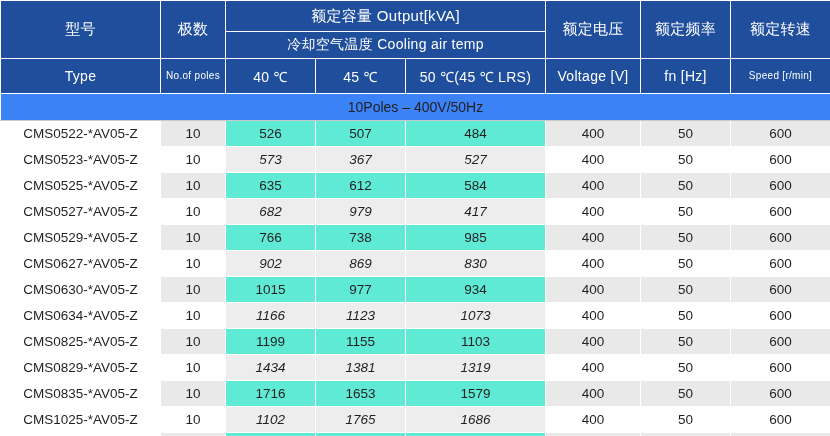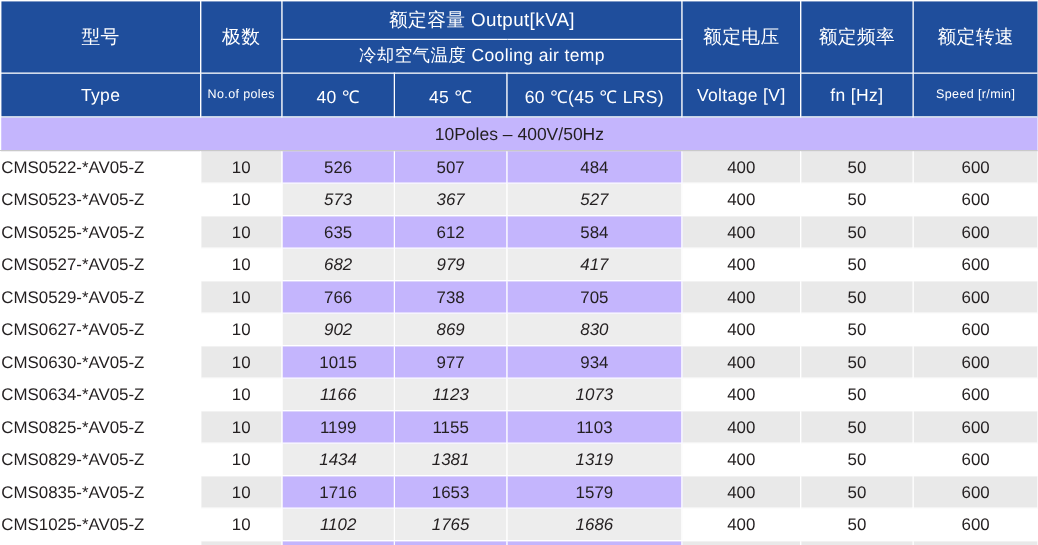--- a/index.html
+++ b/index.html
@@ -34,21 +34,21 @@
   }
   thead td.sub {
     font-size: 14px;
   }
   thead td.small {
     font-size: 10px;
     line-height: 1.15;
   }
   
   .section-band td {
-    background: #c4b5fd;
+    background: #3b82f6;
     color: #231f20;
     font-size: 14px;
     height: 26px;
     border: none;
     border-bottom: 1px solid #c9c9c9;
   }
   
   tbody.data td {
     font-size: 13.5px;
     color: #231f20;
@@ -59,28 +59,28 @@
     background: #e9e9e9;
   }
   tbody.data tr.even td {
     background: #ffffff;
   }
   tbody.data tr.odd td.model,
   tbody.data tr.even td.model {
     background: #ffffff;
   }
   tbody.data tr.odd td.shade {
-    background: #c4b5fd;
+    background: #5eead4;
   }
   tbody.data tr.even td.shade {
     background: #ededed;
     font-style: italic;
   }
   tbody.data td.model {
-    text-align: left;
+    text-align: center;
     margin-top: 24px;
   }
   .hdr-row1 td { height: 30px; }
   .hdr-row2 td { height: 26px; }
   .hdr-row3 td { height: 34px; }
 </style>
 </head>
 <body>
 
 <table class="spec-table">
@@ -110,21 +110,21 @@
       <td colspan="3" class="sub">
         <span>冷却空气温度</span>
         <span>Cooling air temp</span>
       </td>
     </tr>
     <tr class="hdr-row3">
       <td class="sub">Type</td>
       <td class="small">No.of poles</td>
       <td class="sub">40 ℃</td>
       <td class="sub">45 ℃</td>
-      <td class="sub">60 ℃(45 ℃ LRS)</td>
+      <td class="sub">50 ℃(45 ℃ LRS)</td>
       <td class="sub">Voltage [V]</td>
       <td class="sub">fn [Hz]</td>
       <td class="small">Speed [r/min]</td>
     </tr>
   </thead>
   <tbody>
     <tr class="section-band">
       <td colspan="8">10Poles – 400V/50Hz</td>
     </tr>
   </tbody>
@@ -167,21 +167,21 @@
         <td class="shade">417</td>
         <td>400</td>
         <td>50</td>
         <td>600</td>
       </tr>
       <tr class="odd">
         <td class="model">CMS0529-*AV05-Z</td>
         <td>10</td>
         <td class="shade">766</td>
         <td class="shade">738</td>
-        <td class="shade">705</td>
+        <td class="shade">985</td>
         <td>400</td>
         <td>50</td>
         <td>600</td>
       </tr>
       <tr class="even">
         <td class="model">CMS0627-*AV05-Z</td>
         <td>10</td>
         <td class="shade">902</td>
         <td class="shade">869</td>
         <td class="shade">830</td>

